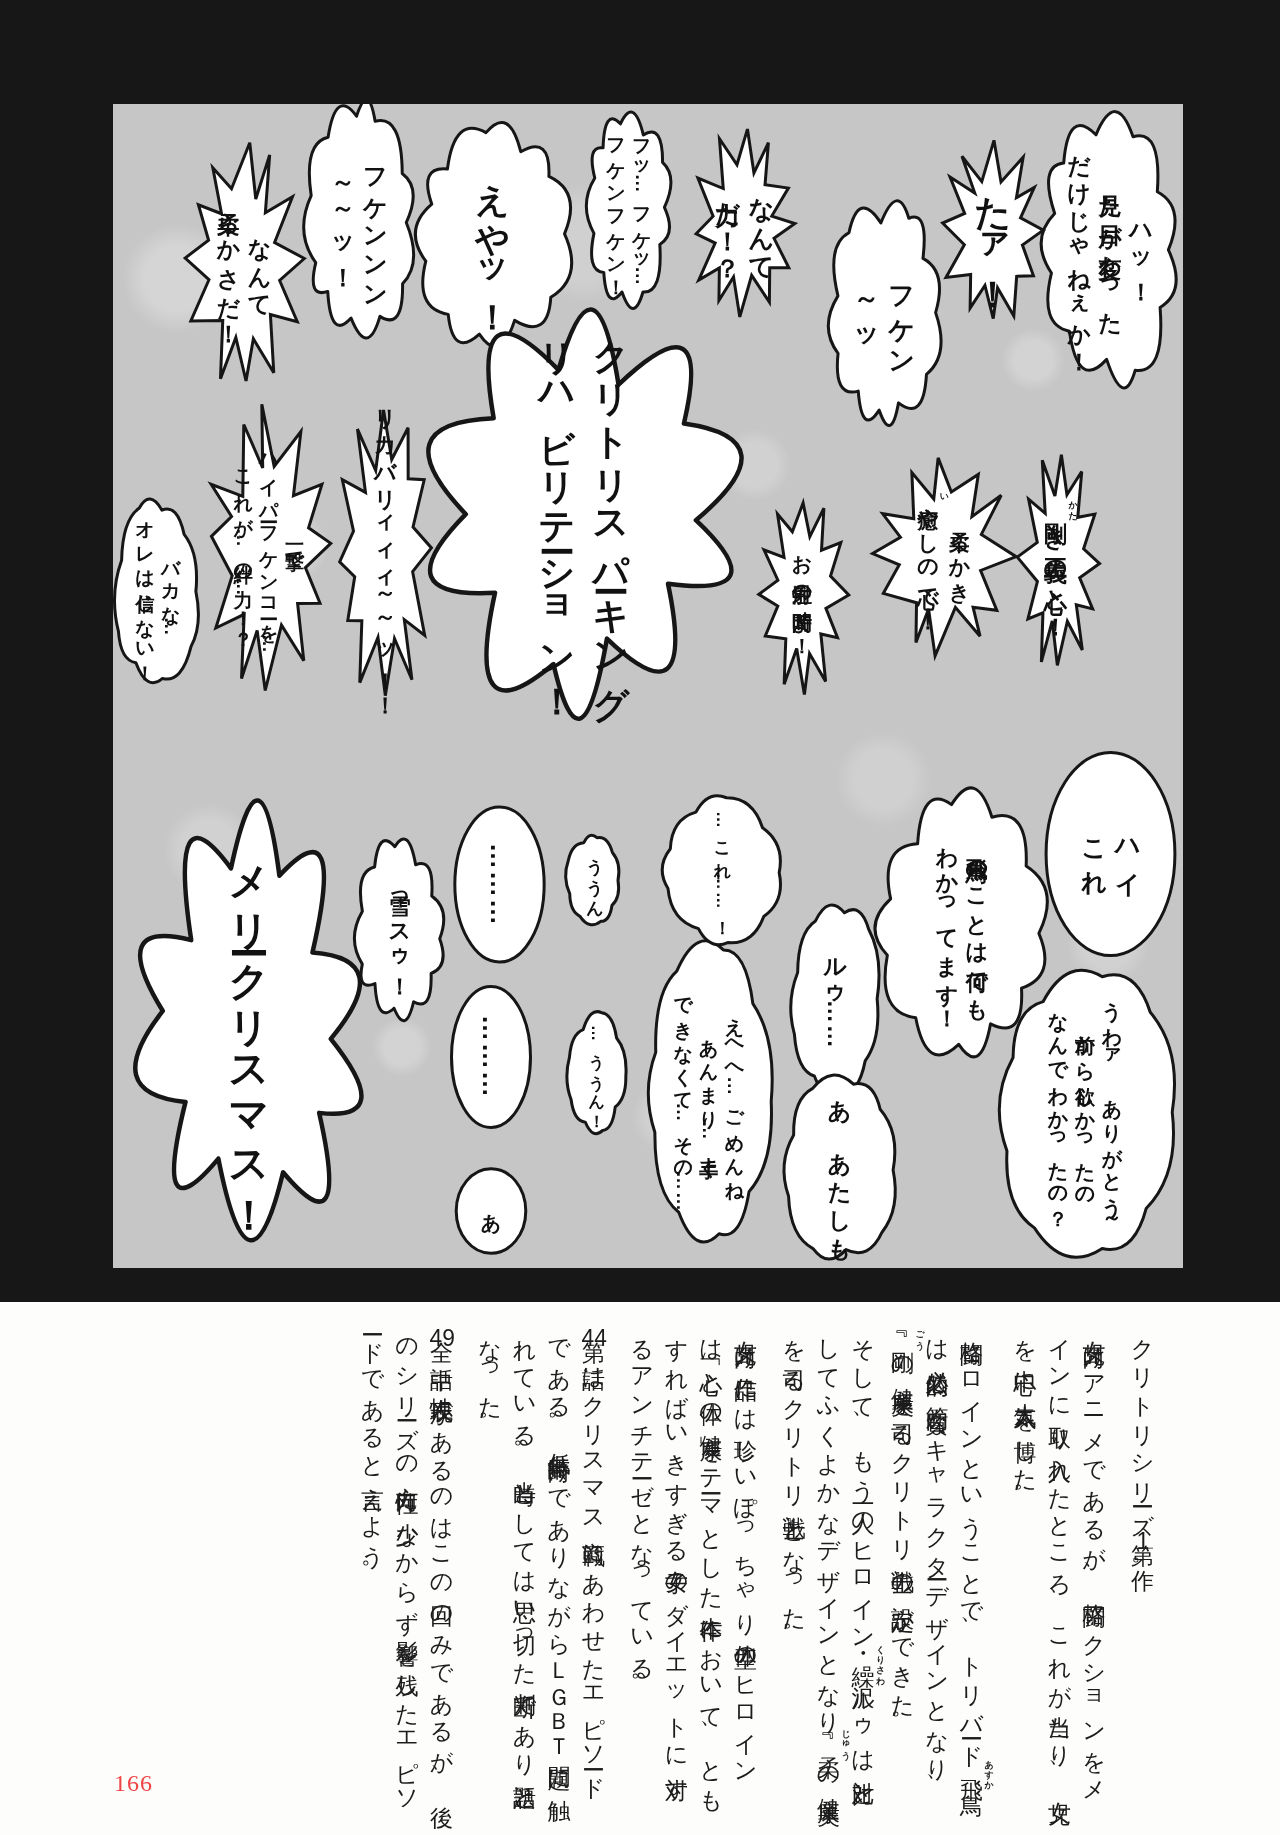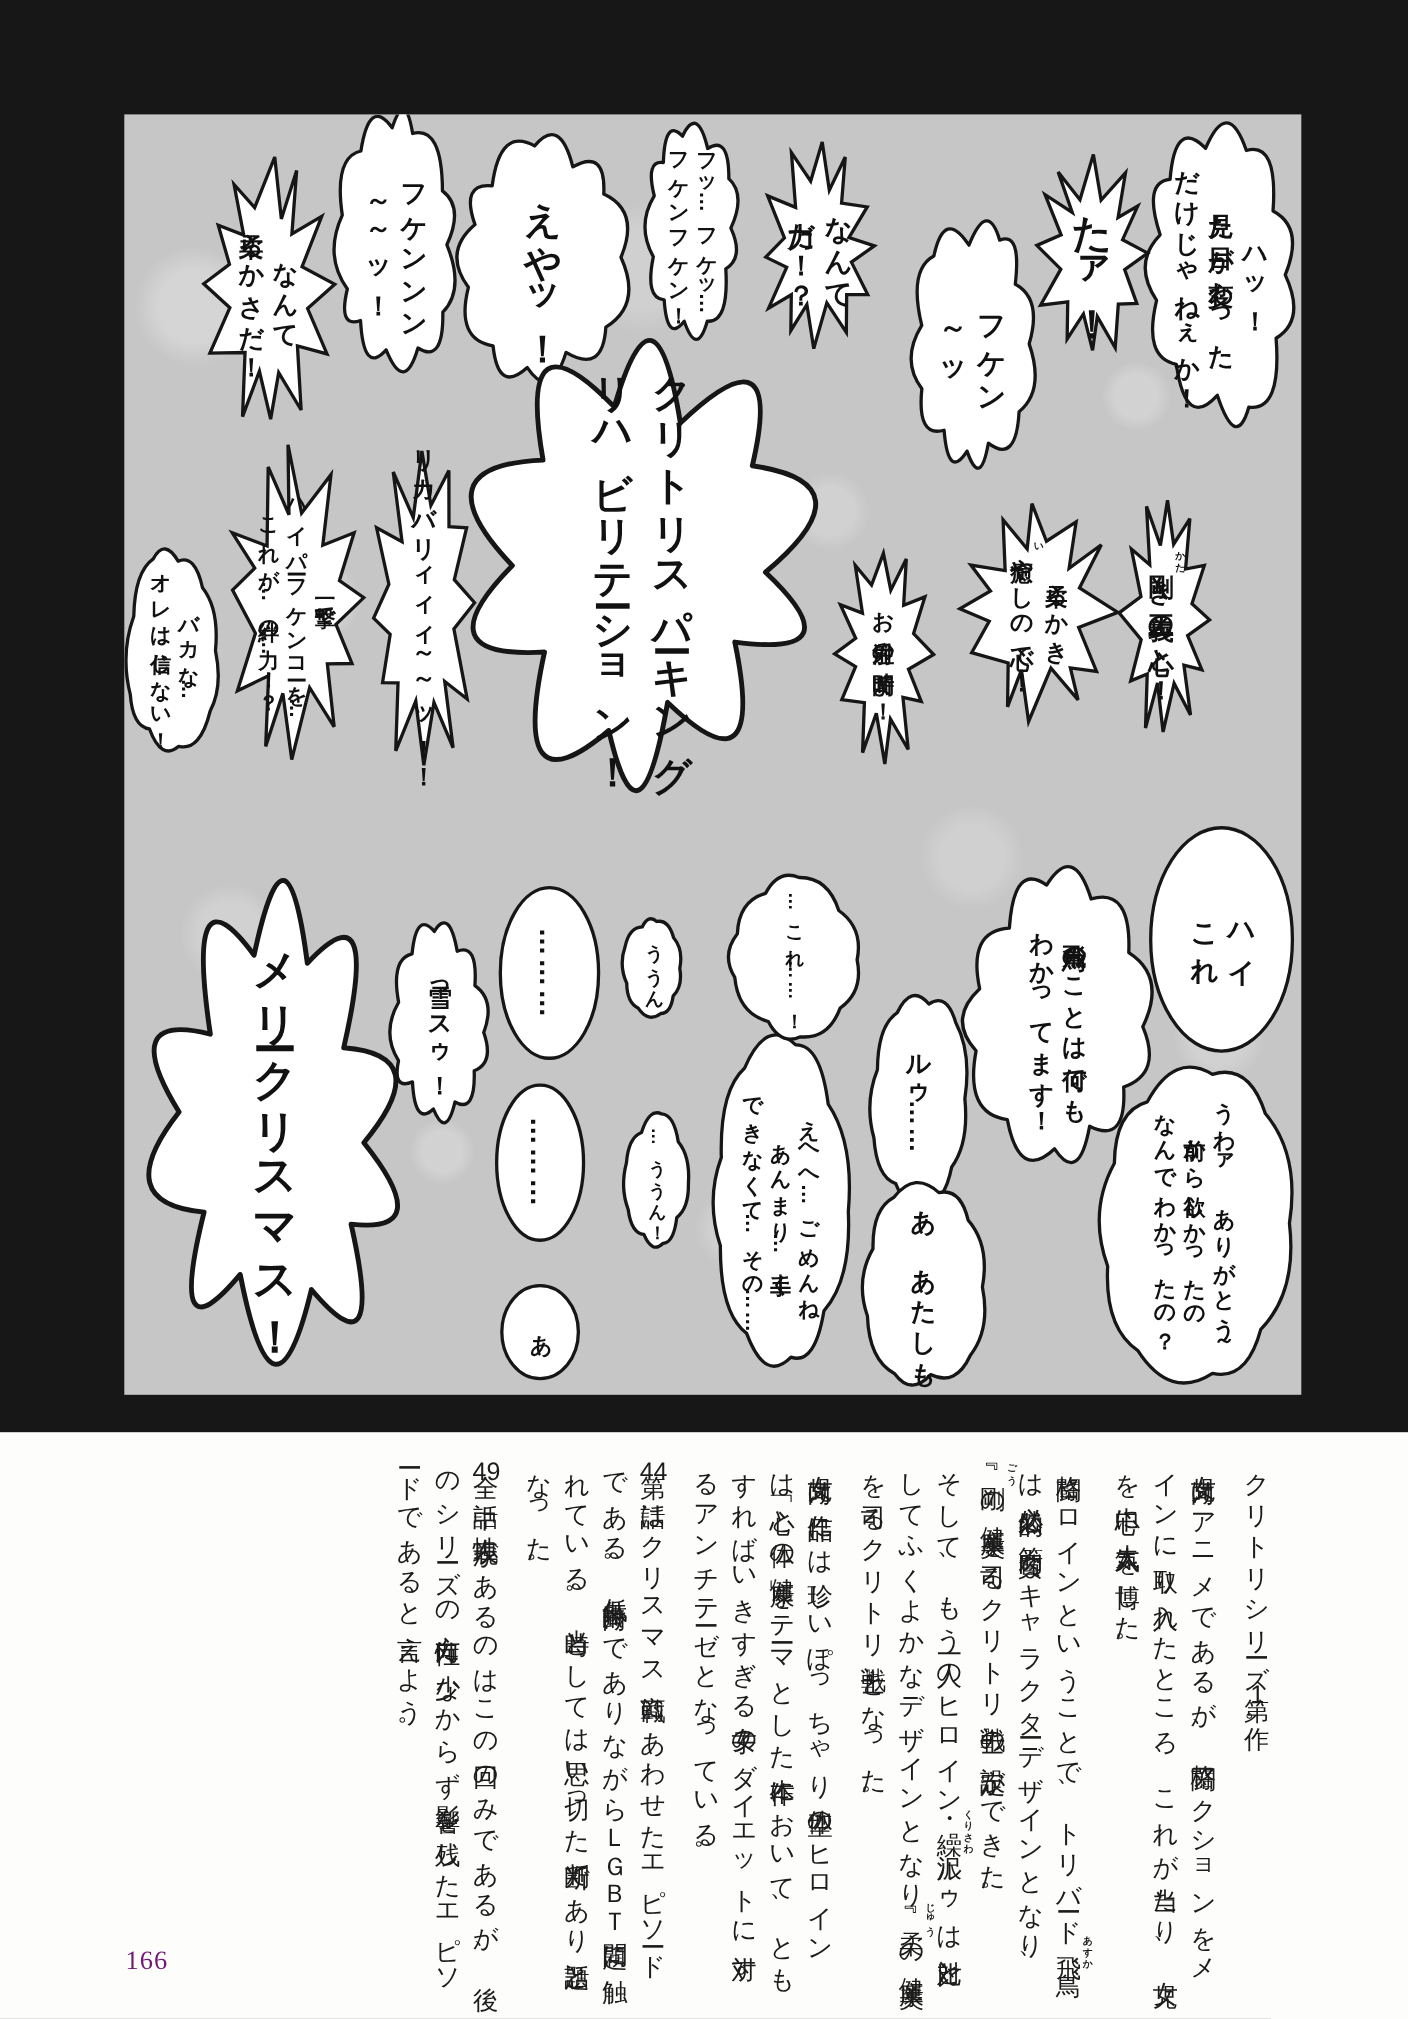--- a/index.html
+++ b/index.html
@@ -71,21 +71,21 @@
   }
   .essay p{margin:0;}
   .essay p + p{margin-block-start:14px;}
   .essay p.cont{margin-block-start:0;}
   .tcy{text-combine-upright:all;}
   .upr{text-orientation:upright;}
   
   .pageno{
     position:absolute;left:114px;top:1770px;
     font-family:"Liberation Serif","DejaVu Serif",serif;
-    font-size:24px;letter-spacing:1px;color:#701a75;
+    font-size:24px;letter-spacing:1px;color:#ef4444;
   }
 </style>
 </head>
 <body>
 
 <div class="scan-frame"></div>
 
 <div class="panel">
 
   <div class="bubble cloudb" style="left:924px;top:4px;width:146px;height:285px;--fs:23px">

